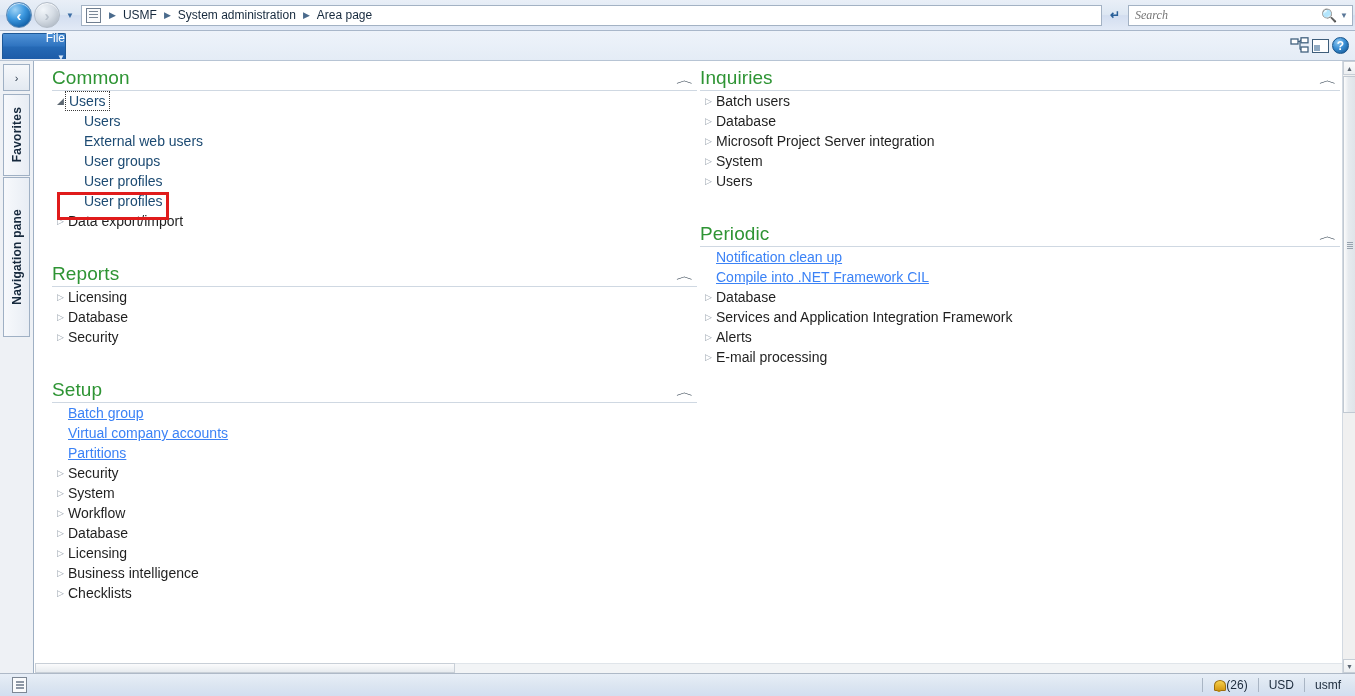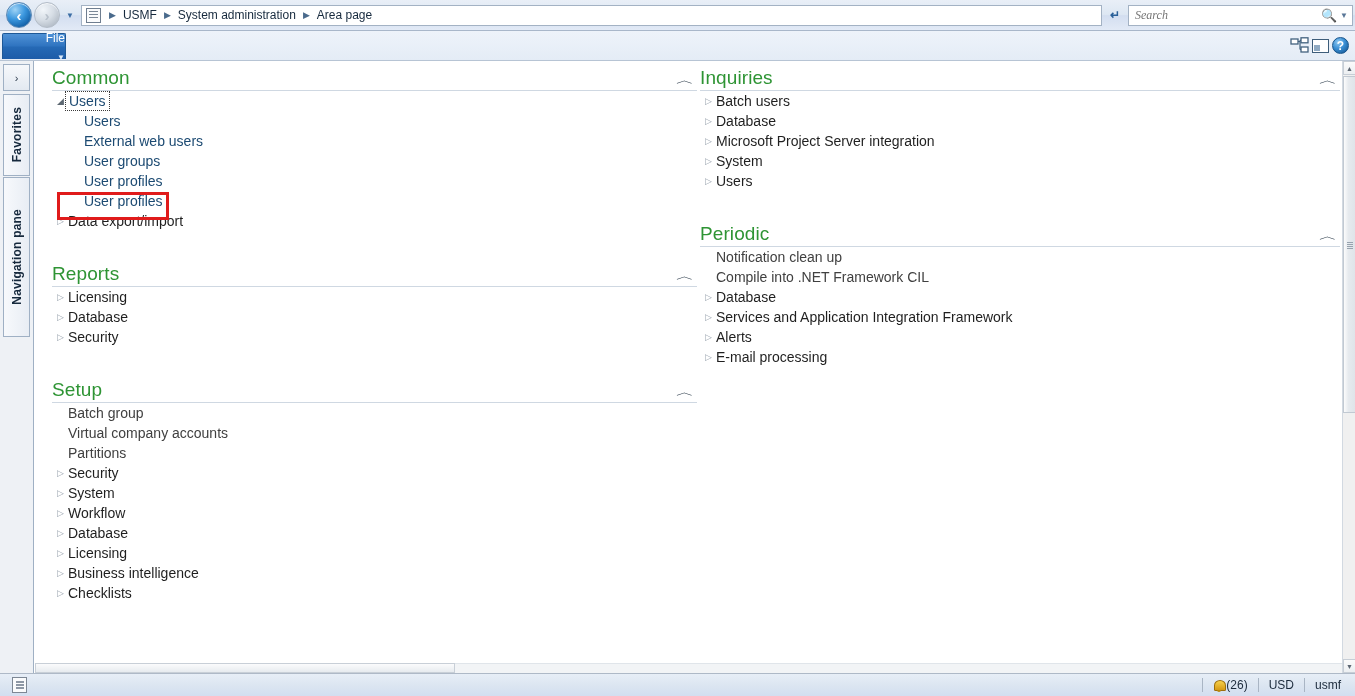--- a/index.html
+++ b/index.html
@@ -179,21 +179,21 @@
     text-align: left; padding-left: 5px;
   }
   .arrow.open { color: #5d6872; }
   .node-label {
     font-size: 14px; color: #1c4a72; cursor: default;
   }
   .node.group > .node-label { color: #1f1f1f; }
   .node.child { padding-left: 32px; }
   .node.child .node-label { color: #1c4a72; }
   .node.leaf { padding-left: 16px; }
-  .node.leaf .node-label { color: #404040; }
+  .node.leaf .node-label { color: #3b82f6; text-decoration: underline; }
 
   #users-focus-box {
     display: inline-block; border: 1px dotted #3a3a3a; padding: 0 3px; margin-left: -3px;
   }
   #highlight-rect {
     position: absolute; border: 3px solid #e01b1b; pointer-events: none;
     left: 22px; top: 157px; width: 112px; height: 28px;
     background: rgba(255,255,255,0);
   }
   .sec-gap { height: 26px; }

